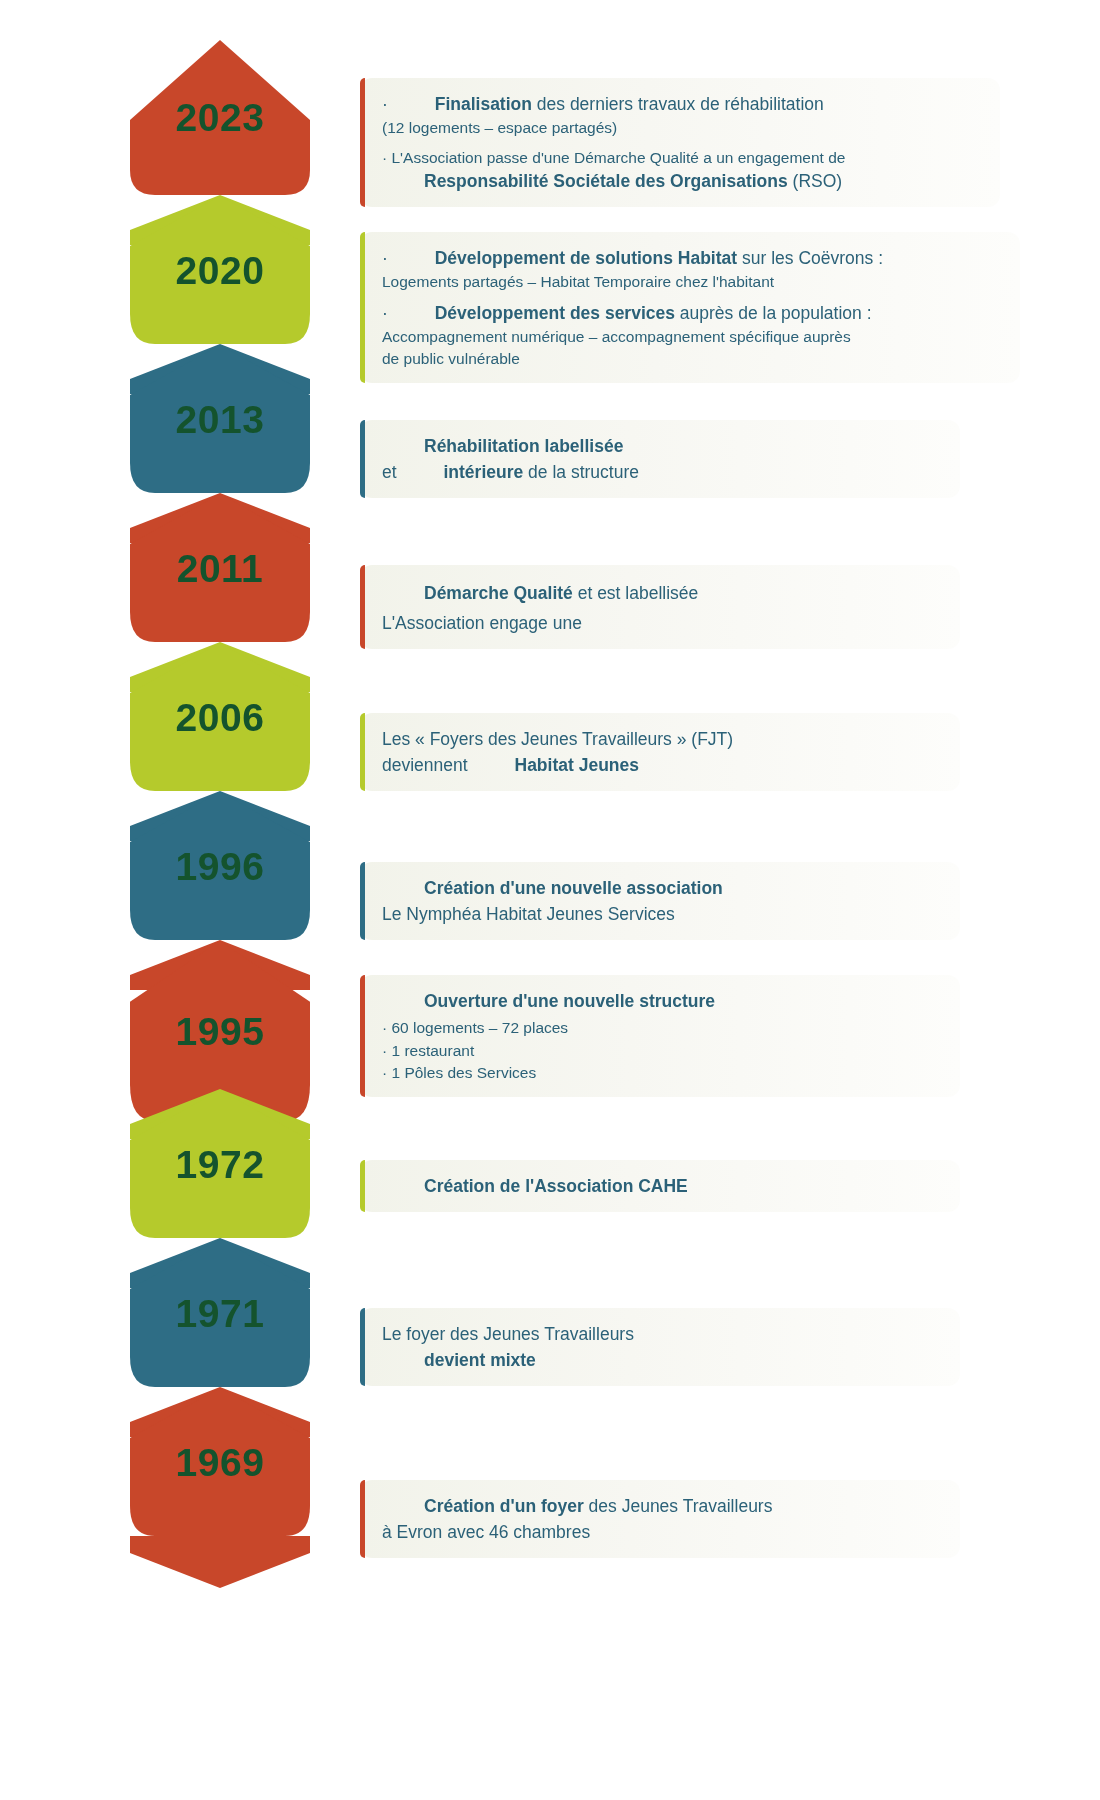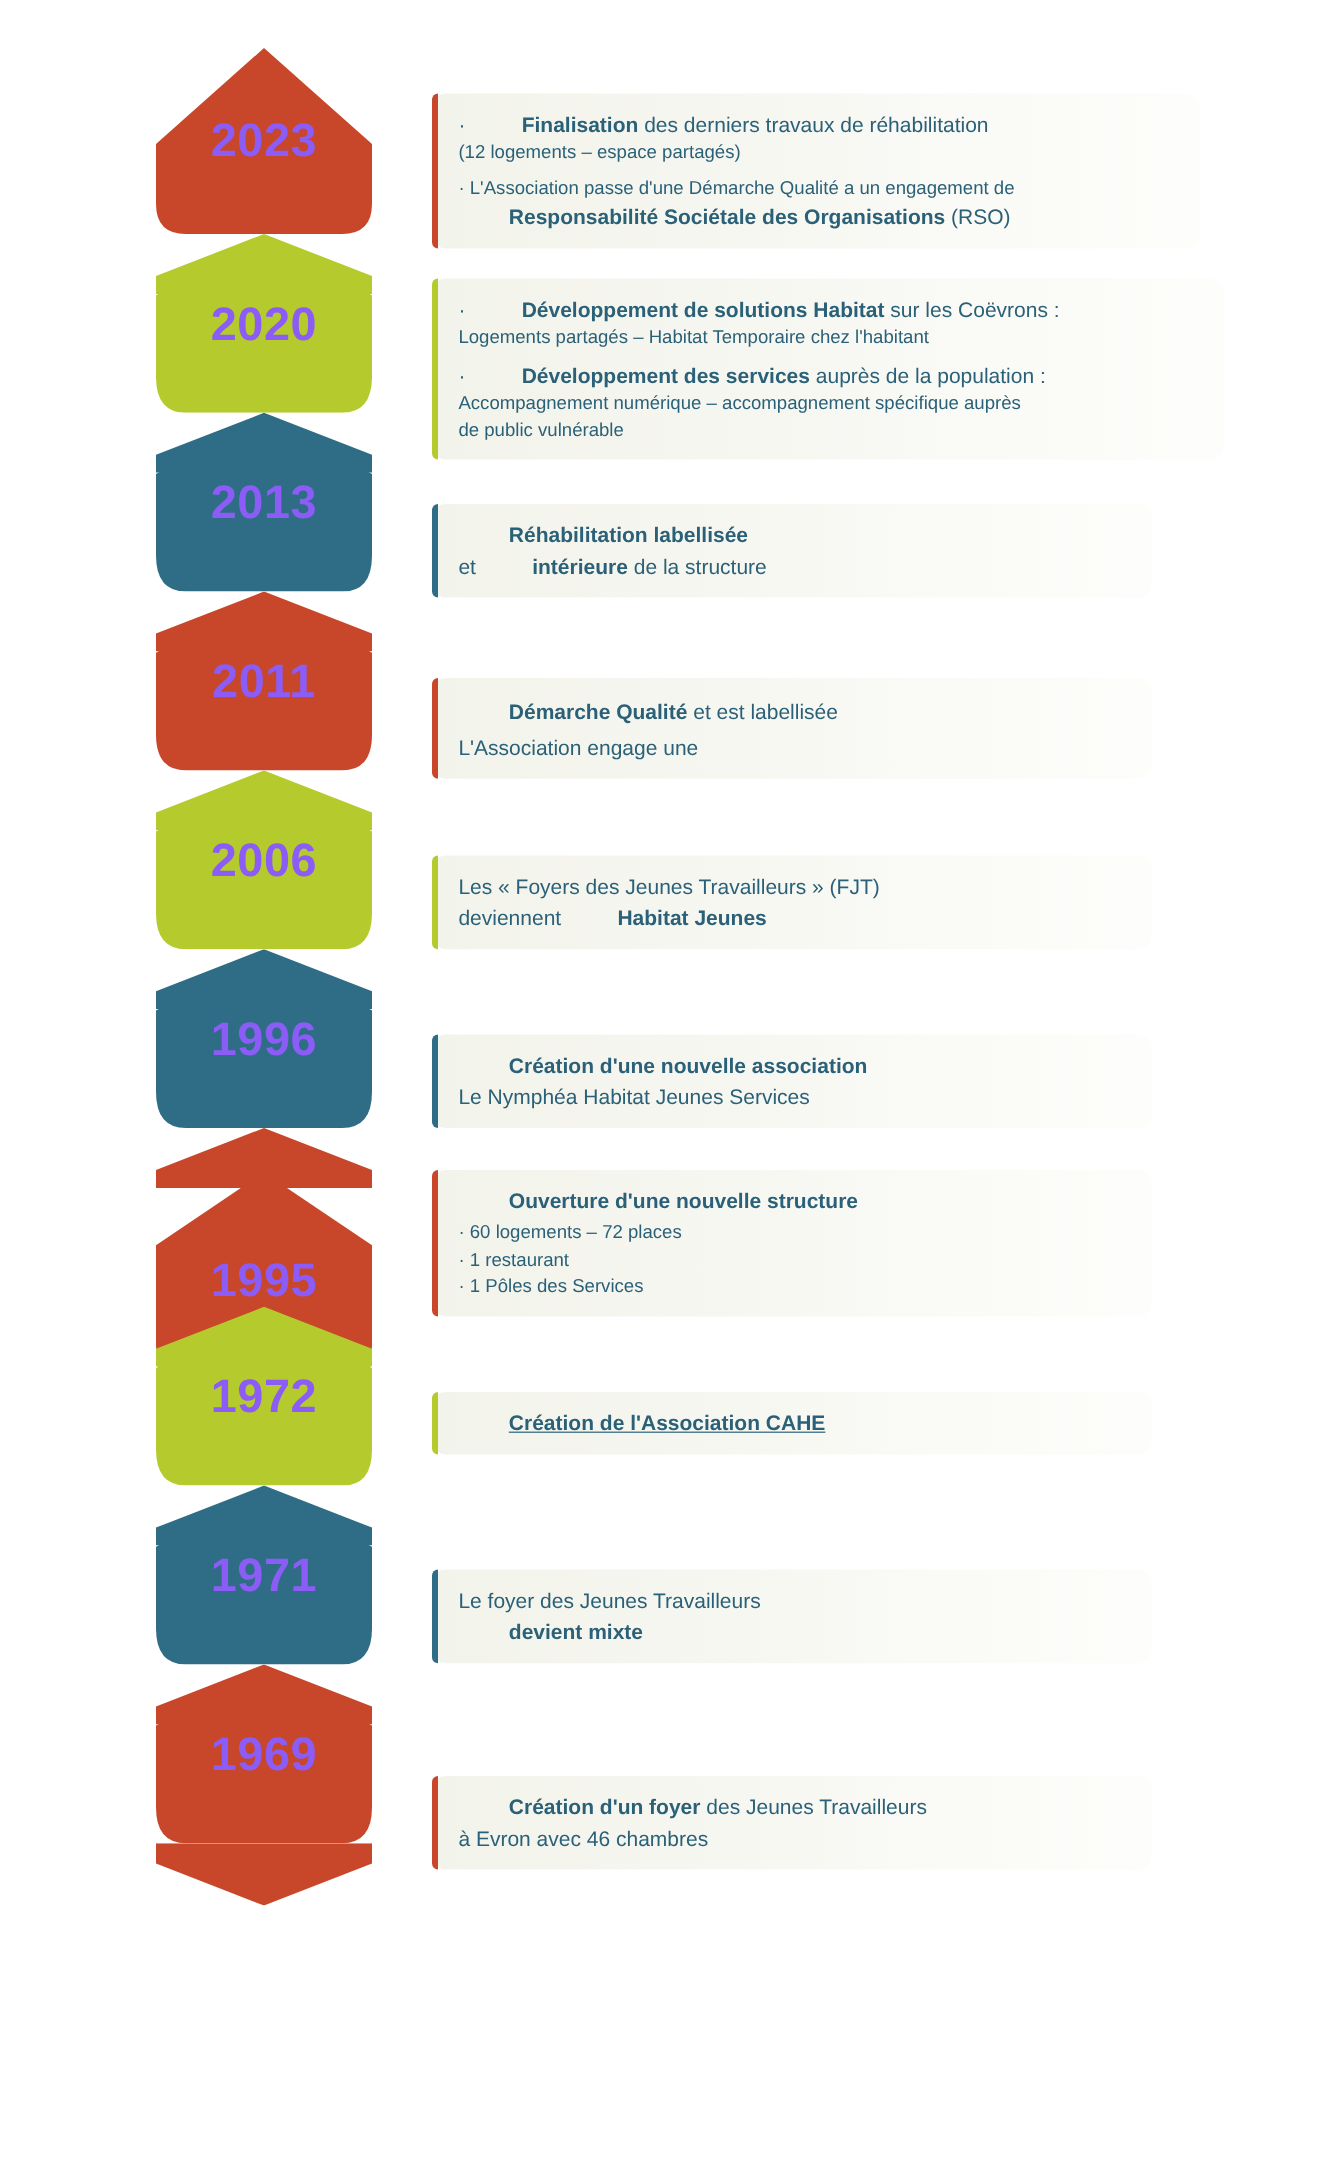--- a/index.html
+++ b/index.html
@@ -42,21 +42,21 @@
   .chevron .shape {
     position: absolute;
     left: 0;
     top: 0;
     width: 180px;
     height: 100%;
   }
   .chevron .year {
     position: relative;
     z-index: 3;
-    color: #8b5cf6;
+    color: #14532d;
     font-size: 39px;
     font-weight: bold;
     letter-spacing: 0.5px;
     line-height: 1;
     text-align: center;
     width: 100%;
   }
 
   
   .connector {
@@ -172,21 +172,21 @@
         <path d="M0,50 L0,118 Q0,148 25,148 L155,148 Q180,148 180,118 L180,50 L90,0 Z" fill="#2e6d85"></path>
       </svg>
       <div class="year">1996</div>
     </div>
     <div class="connector" style="top:940px;height:50px;">
       <svg viewBox="0 0 180 50" preserveAspectRatio="none" width="180" height="50">
         <path d="M0,50 L0,35 L90,0 L180,35 L180,50 Z" fill="#c8472a"></path>
       </svg>
     </div>
 
-    <div class="chevron" style="top:941px;height:180px;margin-top:36px;">
+    <div class="chevron" style="top:941px;height:180px;">
       <svg class="shape" viewBox="0 0 180 148" preserveAspectRatio="none">
         <path d="M0,50 L0,118 Q0,148 25,148 L155,148 Q180,148 180,118 L180,50 L90,0 Z" fill="#c8472a"></path>
       </svg>
       <div class="year">1995</div>
     </div>
     <div class="connector" style="top:1089px;height:50px;">
       <svg viewBox="0 0 180 50" preserveAspectRatio="none" width="180" height="50">
         <path d="M0,50 L0,35 L90,0 L180,35 L180,50 Z" fill="#b5ca2c"></path>
       </svg>
     </div>
@@ -316,21 +316,21 @@
       <span>·</span><span> 60 logements – 72 places</span>
     </p>
     <p class="small" style="margin-top:1px;">
       <span>·</span><span> 1 restaurant</span>
     </p>
     <p class="small" style="margin-top:1px;">
       <span>·</span><span> 1 Pôles des Services</span>
     </p>
   </div>
 
-  <div class="card" style="top:1160px;width:600px;text-decoration:underline;">
+  <div class="card" style="top:1160px;width:600px;">
     <div class="accent" style="background:#b5ca2c;"></div>
     <p>
       <span class="b">Création de l'Association CAHE</span>
     </p>
   </div>
 
   <div class="card" style="top:1308px;width:600px;">
     <div class="accent" style="background:#2e6d85;"></div>
     <p>
       <span>Le foyer des Jeunes Travailleurs</span>

